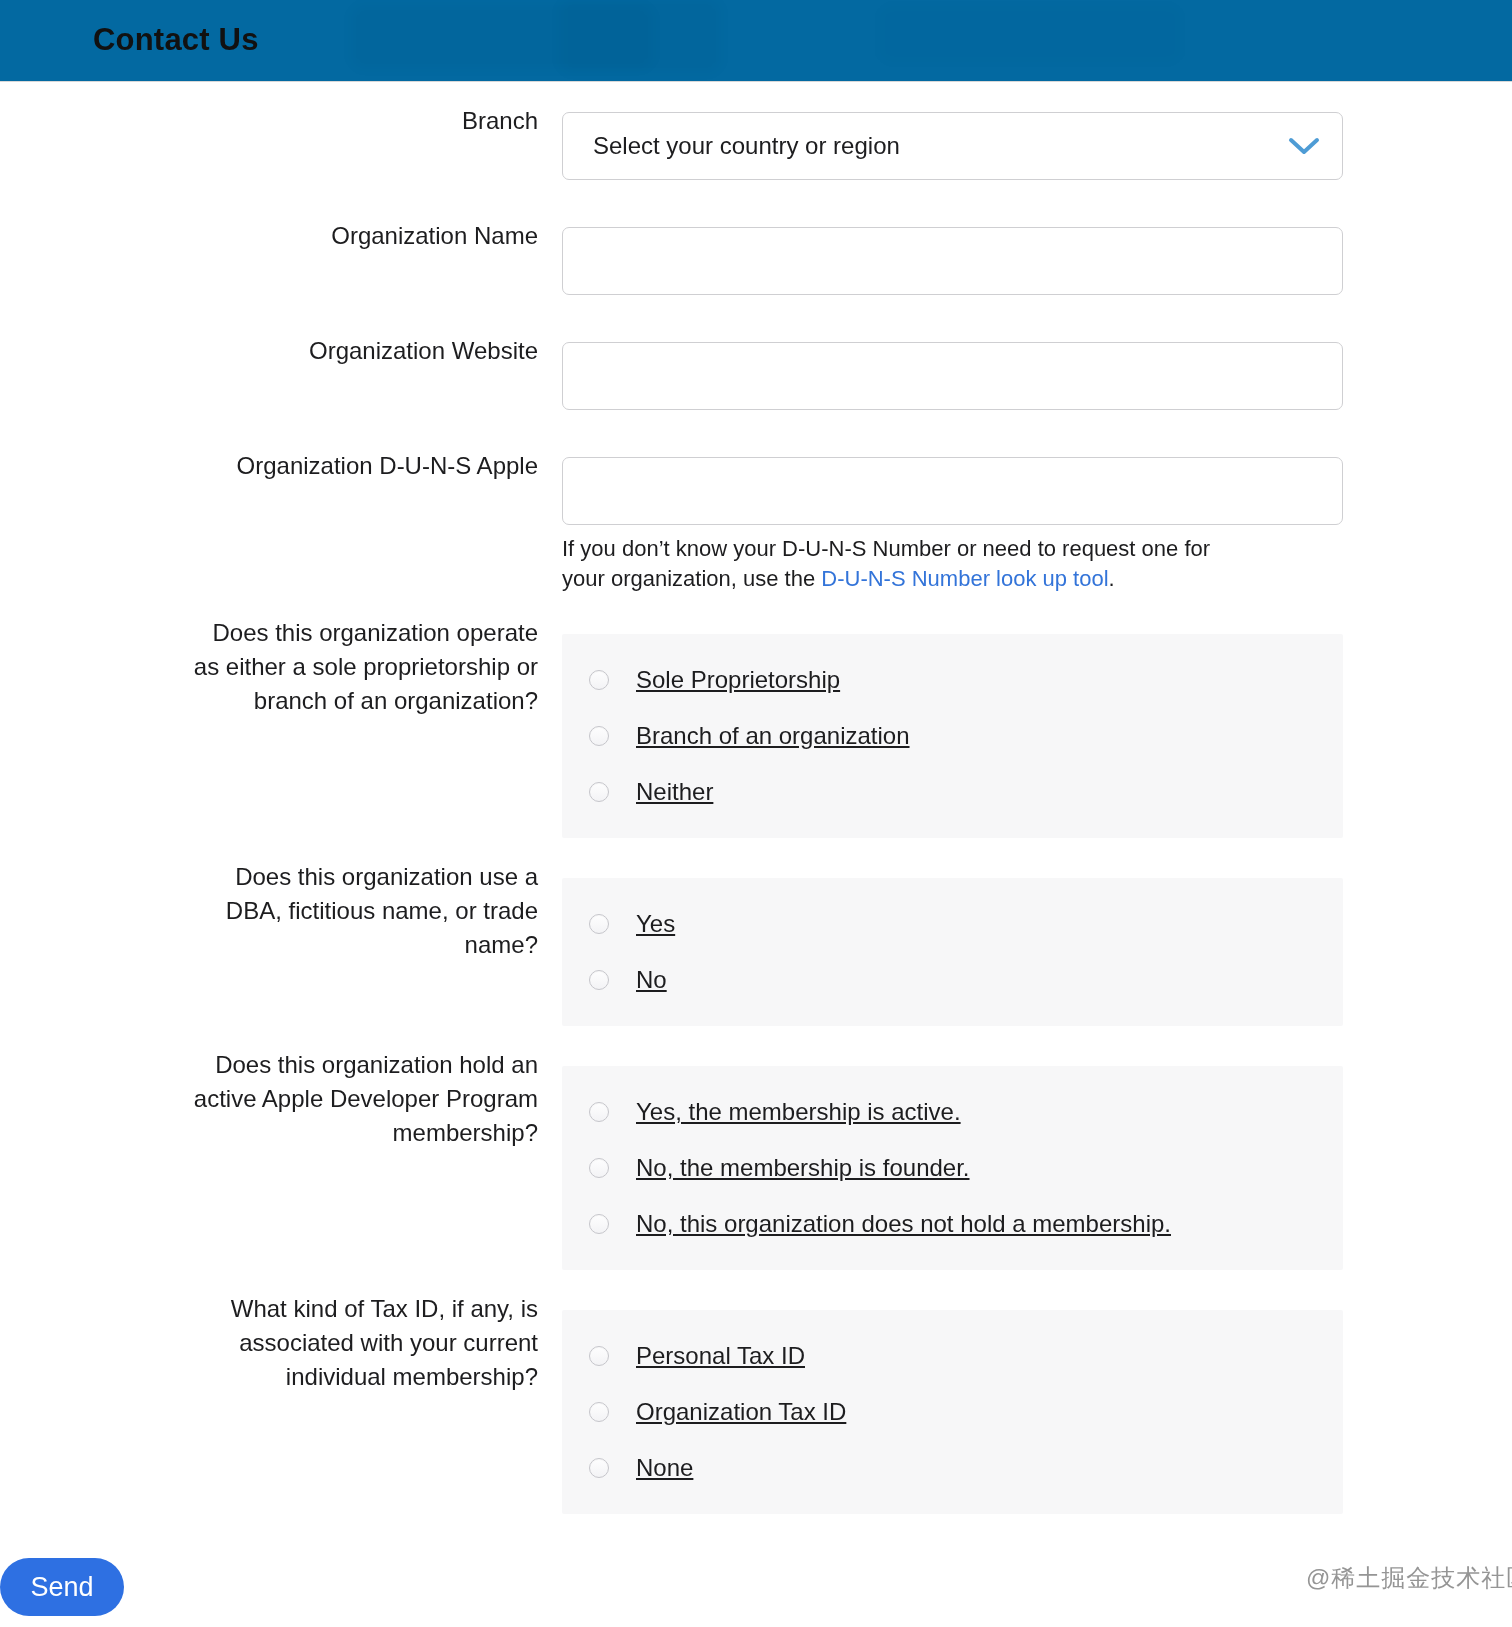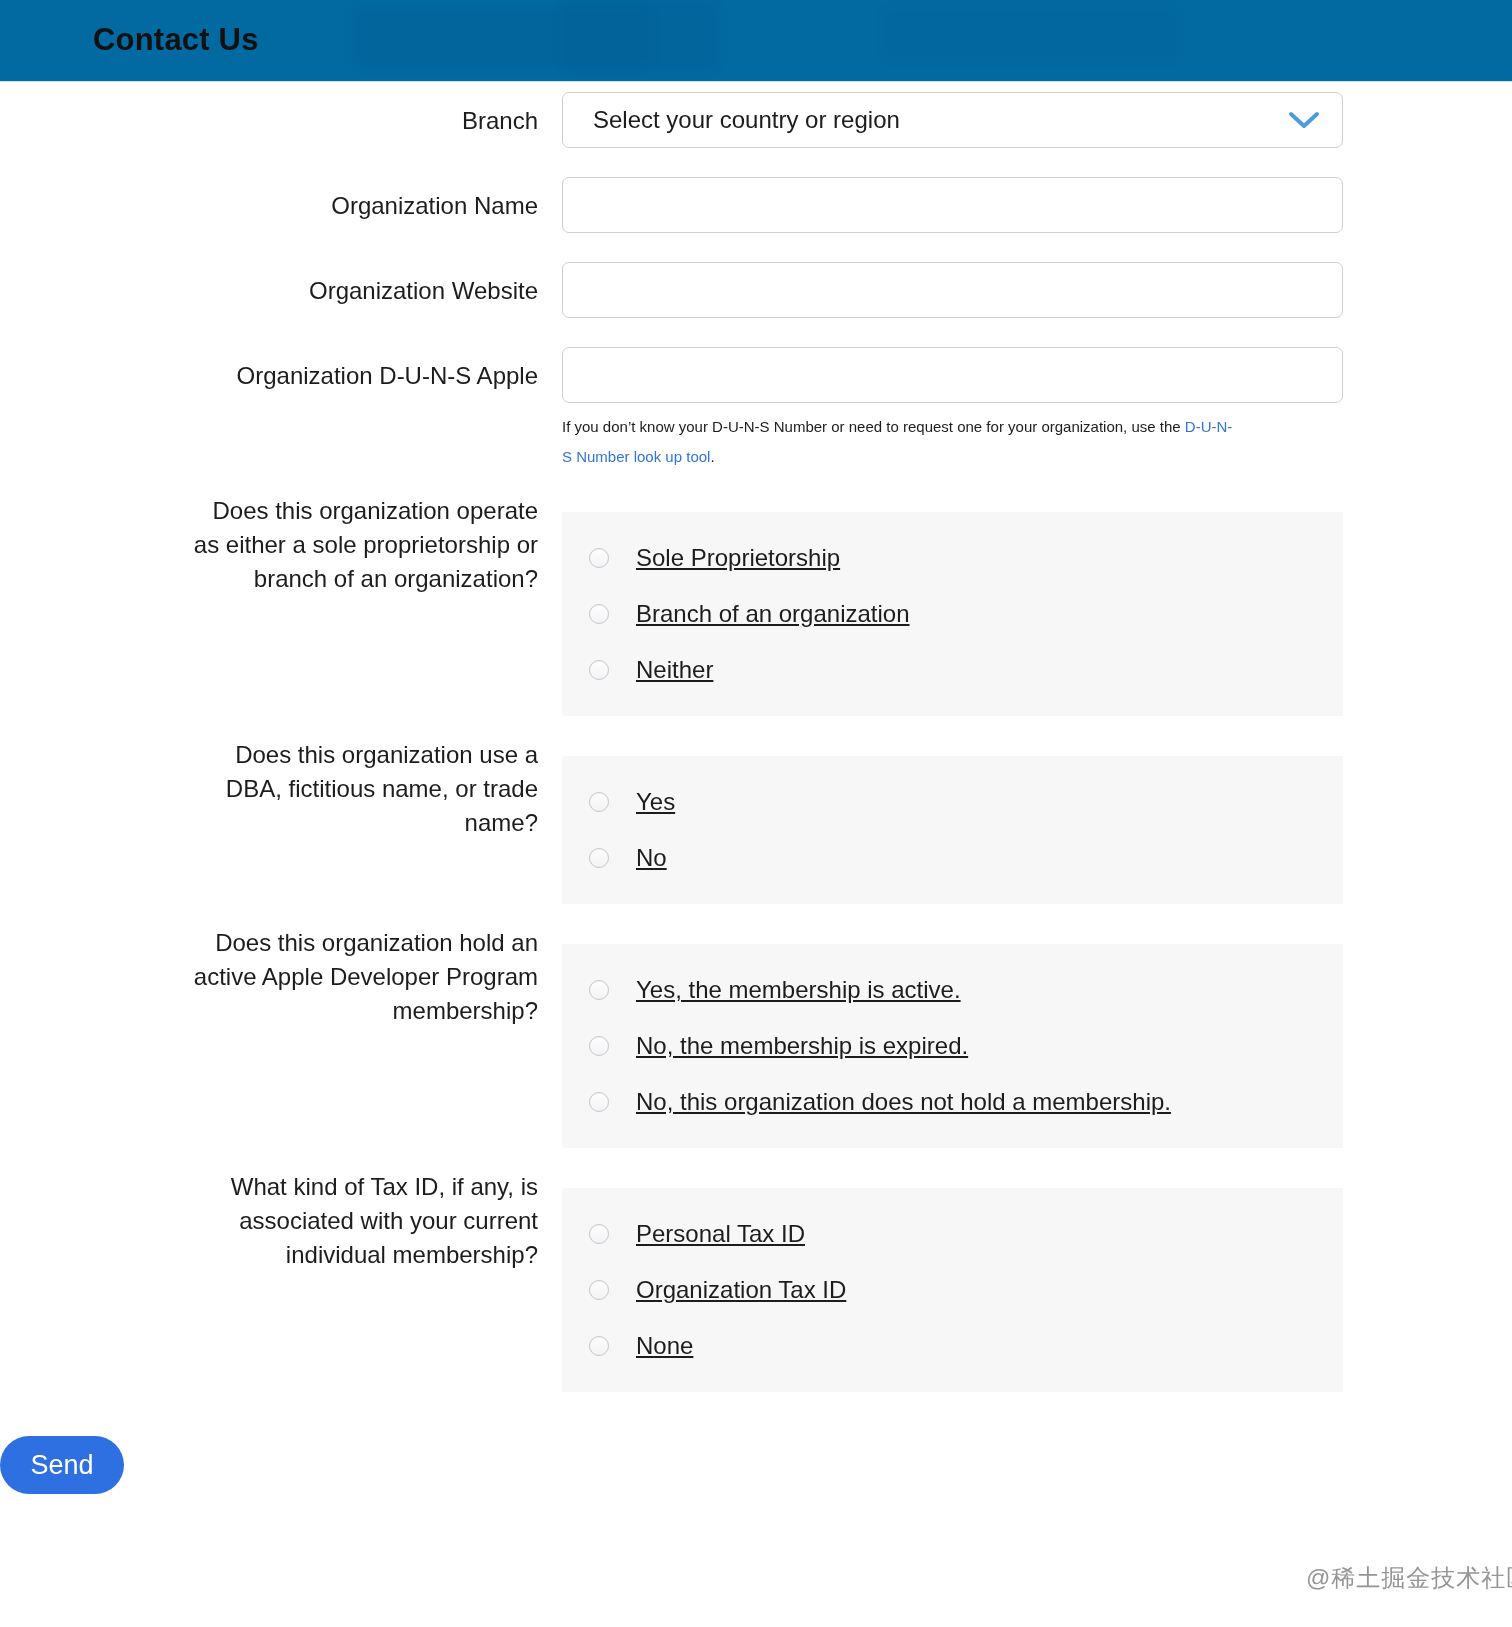--- a/index.html
+++ b/index.html
@@ -50,43 +50,44 @@
     max-width: 355px;
     text-align: right;
     font-size: 24px;
     line-height: 34px;
     color: #1d1d1f;
   }
   .row-input .label-col { min-height: 58px; align-items: center; }
   .field-col { width: 781px; margin-left: 24px; }
 
   .text-input, .select-box {
-    width: 781px; height: 56px;
+    width: 781px; height: 68px;
     border: 1px solid #cfcfd2;
     border-radius: 7px;
     background: #ffffff;
     font-size: 24px;
     color: #1d1d1f;
     padding: 0 20px;
     outline: none;
+    margin-top: 20px;
   }
   .select-box {
     display: flex;
     align-items: center;
     justify-content: space-between;
     padding: 0 22px 0 30px;
     cursor: pointer;
   }
   .select-box .chev { flex: 0 0 auto; margin-left: 16px; }
 
   
   .help {
     margin-top: 9px;
     max-width: 672px;
-    font-size: 15px;
+    font-size: 22px;
     line-height: 30px;
     color: #1d1d1f;
   }
   .help a {
     color: #3374d9;
     text-decoration: none;
     cursor: pointer;
   }
 
   
@@ -246,21 +247,21 @@
       <span class="label-inner">Does this organization hold an active Apple Developer Program membership?</span>
     </div>
     <div class="field-col">
       <div class="panel">
         <div class="opt">
           <span class="radio"></span>
           <span class="opt-text">Yes, the membership is active.</span>
         </div>
         <div class="opt">
           <span class="radio"></span>
-          <span class="opt-text">No, the membership is expired.</span>
+          <span class="opt-text">No, the membership is founder.</span>
         </div>
         <div class="opt">
           <span class="radio"></span>
           <span class="opt-text">No, this organization does not hold a membership.</span>
         </div>
       </div>
     </div>
   </div>
 
   <div class="row row-radio">

